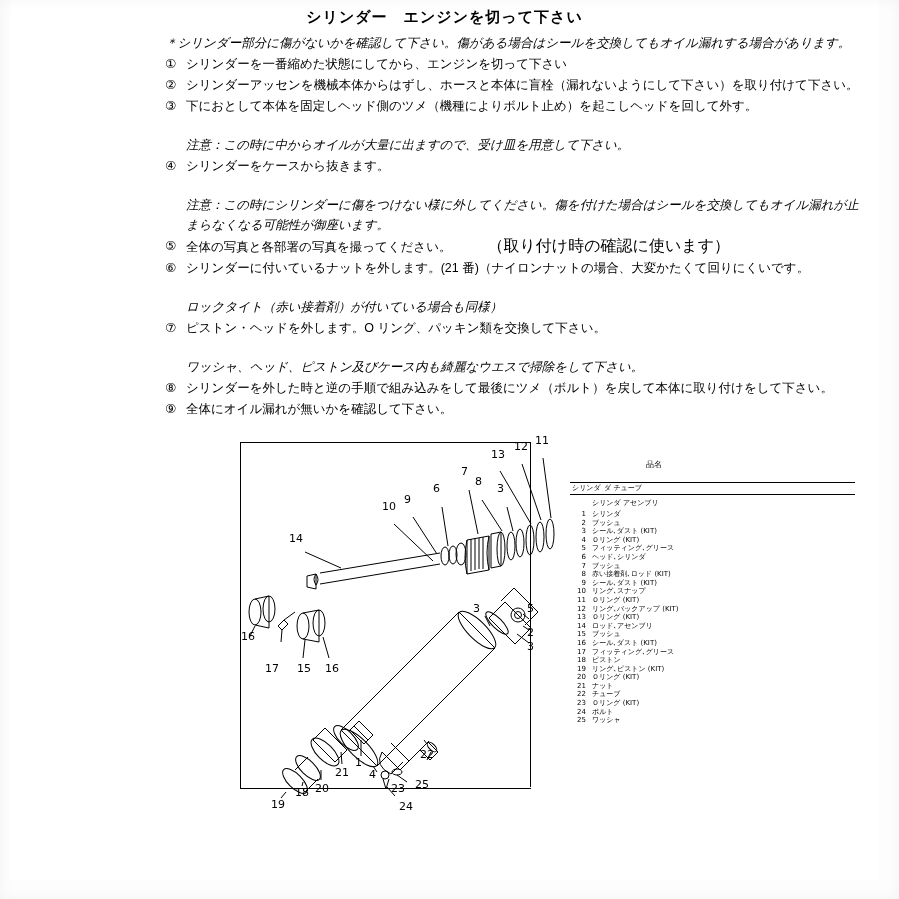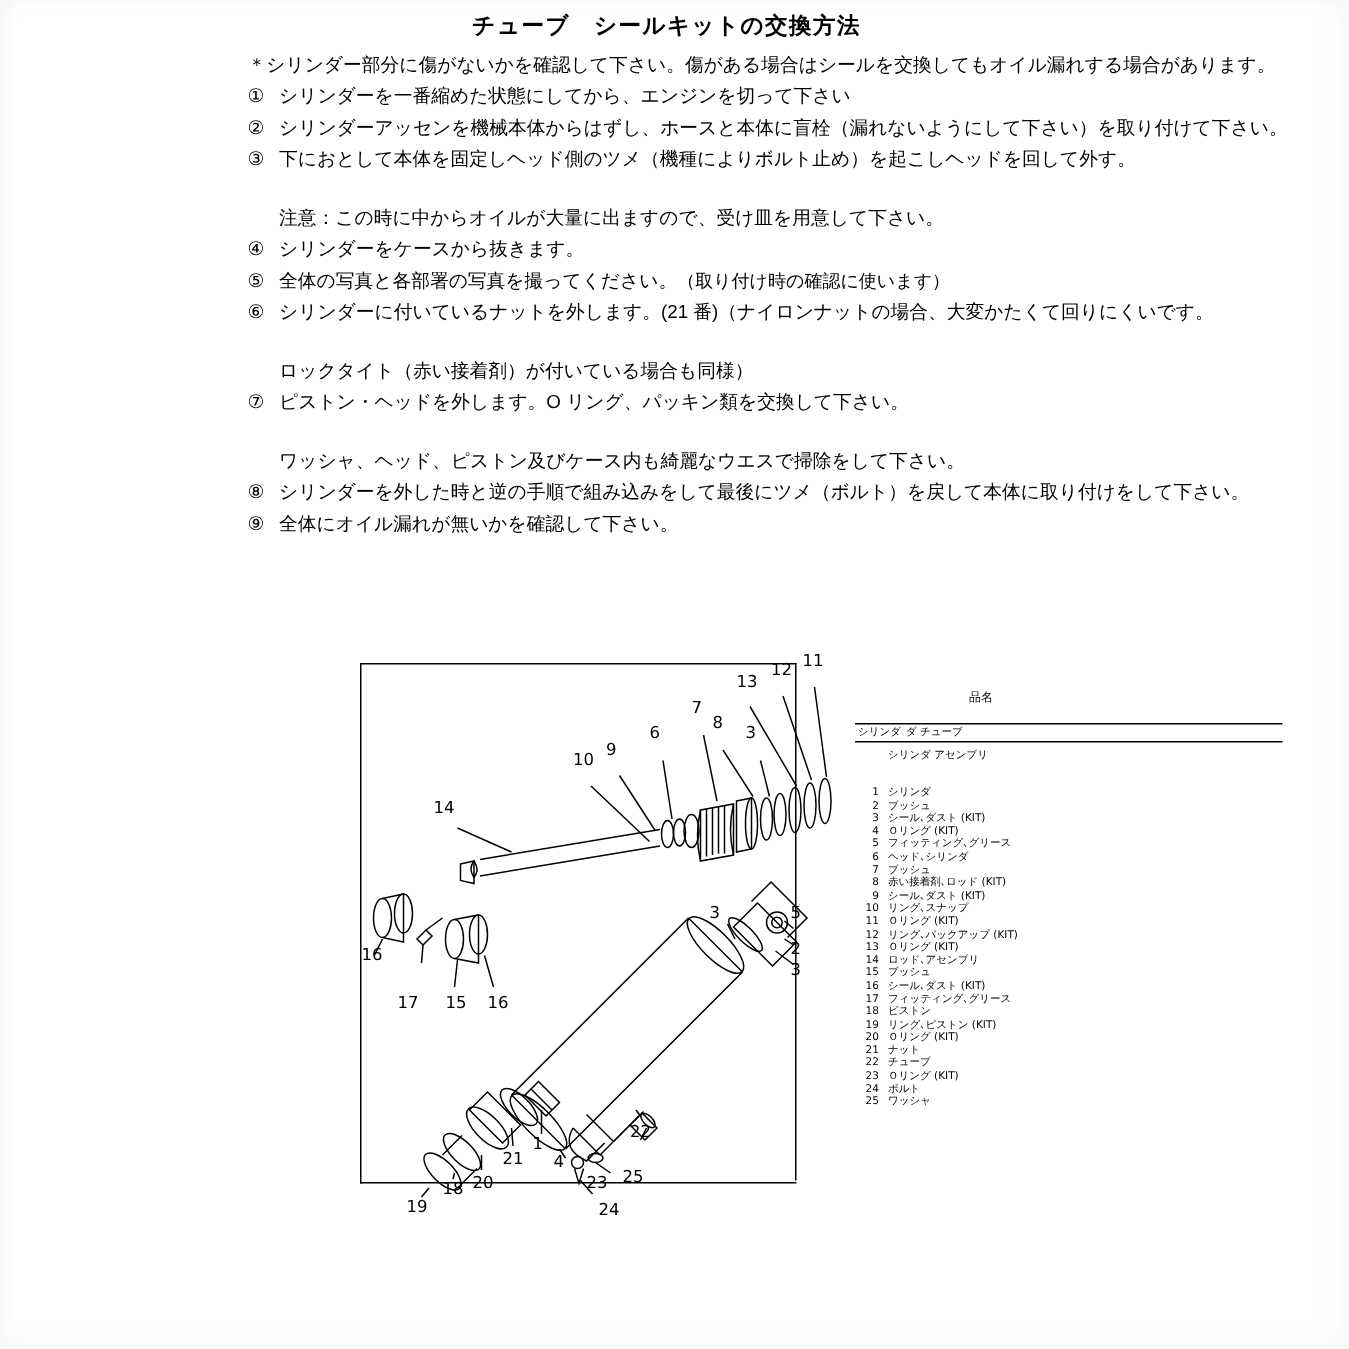--- a/index.html
+++ b/index.html
@@ -63,31 +63,33 @@
     left: 0;
     top: 0;
     width: 18px;
   }
   .para .txt {
     display: block;
     padding-left: 21px;
   }
   .para.noind .txt {
     padding-left: 0;
+    font-style: italic;
   }
   .indent1 {
     padding-left: 21px;
     margin-top: 19px;
   }
   .bold {
     font-weight: normal;
   }
   .small-note {
-    font-size: 12px;
+    font-size: 16px;
     font-weight: normal;
+    margin-left: 36px;
   }
   .spacer {
     height: 16px;
   }
   
   .figure {
     position: absolute;
     left: 135px;
     top: 430px;
     width: 730px;
@@ -161,40 +163,40 @@
     width: 16px;
     text-align: right;
   }
   .pl-row .nm {
     position: absolute;
     left: 22px;
   }
   .pl-title {
     position: relative;
     height: 9px;
-    margin-bottom: 16px;
+    margin-bottom: 2px;
   }
   .pl-title .nm {
     position: absolute;
     left: 22px;
   }
   .callout {
     position: absolute;
     font-family: "DejaVu Sans", sans-serif;
     font-size: 11px;
     color: #000;
   }
 </style>
 </head>
 <body>
 
 <div id="page">
   <div class="sheet">
 
-    <div class="doc-title">チューブ　シールキットの交換方法</div>
+    <div class="doc-title">シリンダー　エンジンを切って下さい</div>
 
     <div class="body-text">
 
       <div class="para noind">
         <span class="txt">＊シリンダー部分に傷がないかを確認して下さい。傷がある場合はシールを交換してもオイル漏れする場合があります。</span>
       </div>
 
       <div class="para">
         <span class="num">①</span>
         <span class="txt">シリンダーを一番縮めた状態にしてから、エンジンを切って下さい</span>
@@ -212,20 +214,23 @@
 
       <div class="para noind indent1">
         <span class="txt">注意：この時に中からオイルが大量に出ますので、受け皿を用意して下さい。</span>
       </div>
 
       <div class="para">
         <span class="num">④</span>
         <span class="txt">シリンダーをケースから抜きます。</span>
       </div>
 
+      <div class="para noind indent1">
+        <span class="txt">注意：この時にシリンダーに傷をつけない様に外してください。傷を付けた場合はシールを交換してもオイル漏れが止まらなくなる可能性が御座います。</span>
+      </div>
 
       <div class="para">
         <span class="num">⑤</span>
         <span class="txt"><span class="bold">全体の写真と各部署の写真を撮ってください。</span><span class="small-note">（取り付け時の確認に使います）</span></span>
       </div>
 
       <div class="para">
         <span class="num">⑥</span>
         <span class="txt">シリンダーに付いているナットを外します。(21 番)（ナイロンナットの場合、大変かたくて回りにくいです。</span>
       </div>

